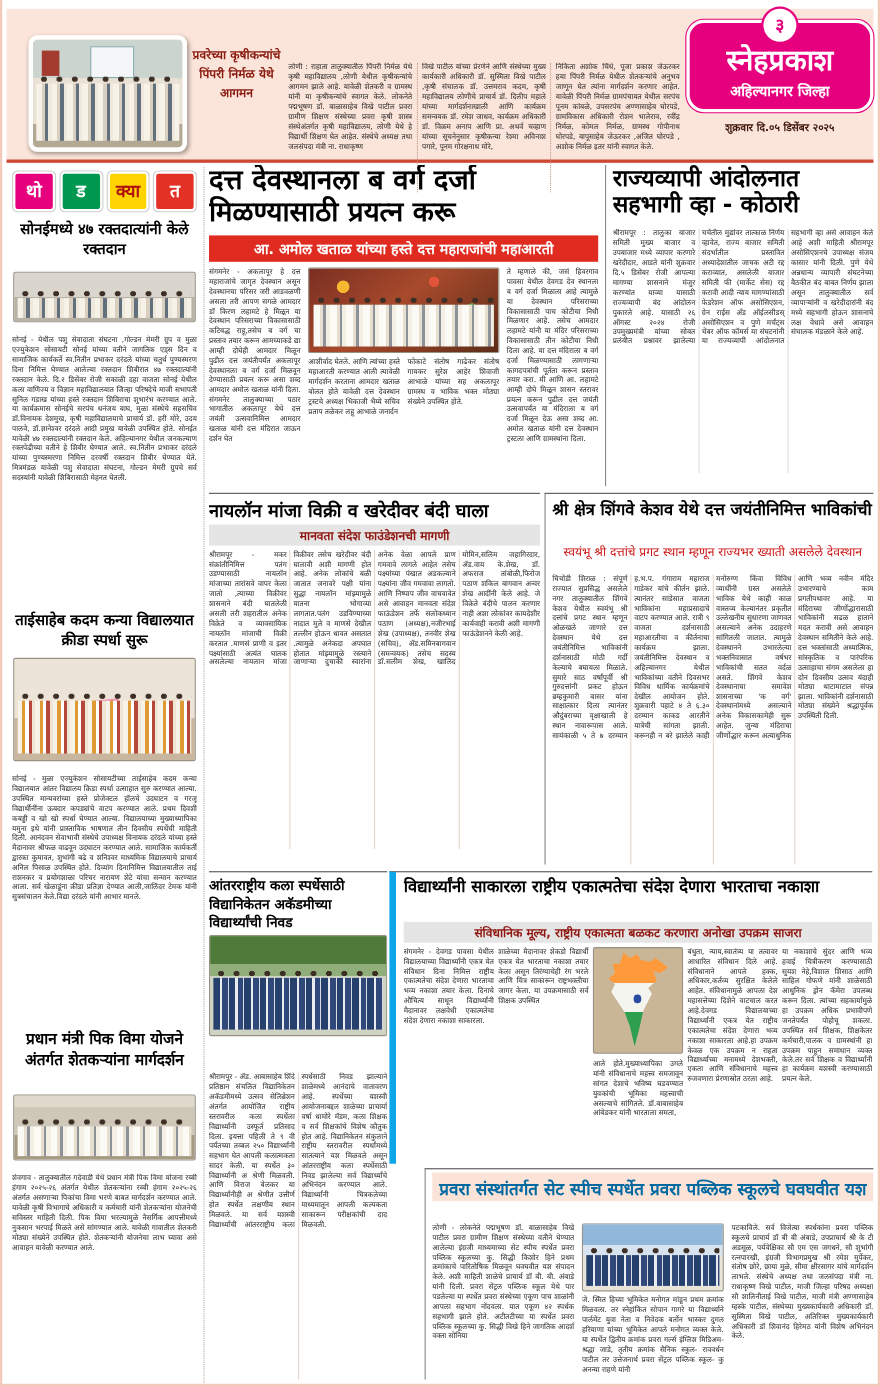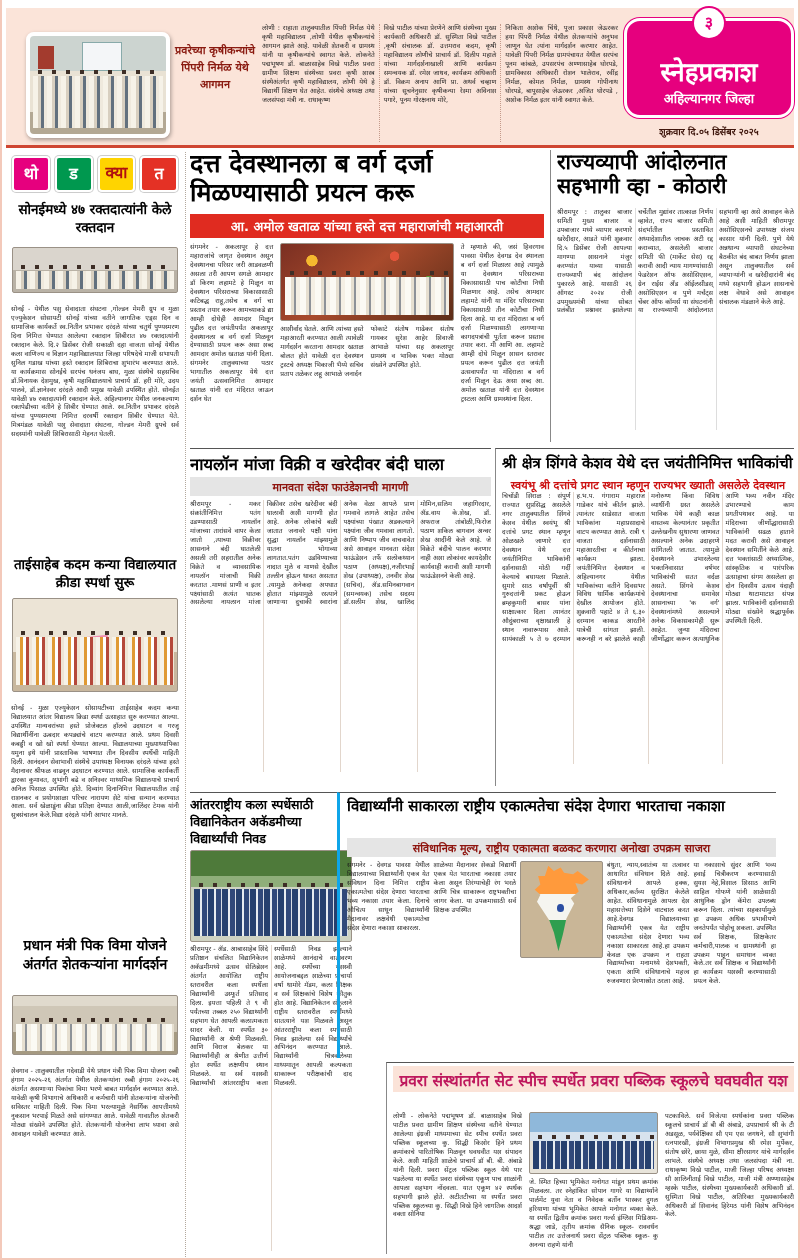--- a/index.html
+++ b/index.html
@@ -25,57 +25,57 @@
   .crowd::after { content:""; position:absolute; left:0; right:0; top:9px; bottom:0;
     background:repeating-linear-gradient(90deg,#f6f2e8 0 5px,#d8cfc0 5px 8px,#62707e 8px 11px,#efe9dd 11px 14px); }
   .crowd.navy::after { background:repeating-linear-gradient(90deg,#26406e 0 6px,#e8ecf0 6px 8px,#31497a 8px 13px,#d8dde4 13px 14px); }
   .crowd.mixed::after { background:repeating-linear-gradient(90deg,#f6f2e8 0 4px,#e09a34 4px 7px,#ffffff 7px 10px,#b5483a 10px 13px,#efe5d5 13px 16px); }
   .crowd.white::after { background:repeating-linear-gradient(90deg,#fbfaf4 0 6px,#e6dfd0 6px 9px,#8d9298 9px 11px,#f4efe4 11px 15px); }
 
   .lead-caption { position:absolute; left:168px; top:34px; width:82px; text-align:center;
     font-weight:bold; color:#8a1a10; font-size:11px; line-height:1.55; }
   .lead-cols { position:absolute; left:256px; top:16px; width:356px; height:118px; overflow:hidden;
     columns:3; column-gap:9px; column-rule:1px dotted #c49a8a; }
-  .body-text { font-size:6.6px; line-height:1.36; text-align:justify; color:#1d1d1d; }
+  .body-text { font-size:6.6px; line-height:1.36; text-align:justify; color:#1d1d1d;margin-top:33px; }
   .body-text span { display:block; }
 
   .masthead { position:absolute; left:618px; top:10px; width:170px; text-align:center; }
   .mast-box { position:relative; background:#e6007e; border:3px solid #fff; border-radius:16px;
     box-shadow:0 0 0 1px #e6007e; padding:22px 4px 8px; color:#fff; }
   .mast-circle { position:absolute; top:-13px; left:50%; transform:translateX(-50%);
     width:30px; height:30px; border-radius:50%; background:#fff; color:#e6007e;
     font-weight:bold; font-size:16px; line-height:30px; box-shadow:0 0 0 2px #e6007e; }
-  .mast-title { font-size:26px; font-weight:bold; line-height:1.05;margin-top:16px; }
+  .mast-title { font-size:26px; font-weight:bold; line-height:1.05; }
   .mast-sub { font-size:13px; font-weight:bold; margin-top:3px; }
   .mast-date { margin-top:7px; font-size:9.5px; font-weight:bold; color:#40180e; }
 
   
   .sidebar { position:absolute; left:8px; top:152px; width:178px; height:1102; padding:0 5px 0 2px;
     border-right:1px dotted #b3a89d; overflow:hidden; }
   .thod-row { display:flex; gap:5px; margin:4px 2px 8px; }
   .thod-box { flex:1; height:36px; border-radius:4px; border:2px solid #fff; box-shadow:0 0 0 1px rgba(0,0,0,.2);
     color:#fff; font-weight:bold; font-size:16px; text-align:center; line-height:32px; }
   .tb1 { background:#e6007e; } .tb2 { background:#00984f; }
-  .tb3 { background:#ffd400; color:#b01010;font-family:Liberation Mono, monospace; } .tb4 { background:#e43125; }
+  .tb3 { background:#ffd400; color:#b01010; } .tb4 { background:#e43125; }
   .sb-h { font-weight:bold; color:#000; text-align:center; font-size:13.5px; line-height:1.35; margin:3px 0; overflow:hidden; }
   .sb-h.h1 { height:44px; } .sb-h.h2 { height:40px; } .sb-h.h3 { height:56px; font-size:14px; }
   .sb-photo { margin:2px 2px 4px; }
   .ph-blood { height:46px; background:linear-gradient(#dad5cd 0 50%, #b9b2a6 50%); }
   .ph-ribbon { height:94px; background:linear-gradient(#ece4d6 0 58%, #c8b79e 58%); }
   .ph-ribbon .ribbon { position:absolute; left:8%; top:44%; width:50%; height:3px; background:#f08cb0; transform:rotate(-6deg); }
   .ph-farm { height:60px; background:linear-gradient(#e0dacd 0 18%, #cfc7b7 18% 62%, #a59a82 62%); }
   .sb-body { overflow:hidden; margin:12px 1px; }
   .sb-body.b1 { height:238px; } .sb-body.b2 { height:220px; } .sb-body.b3 { height:236px; }
 
   
   .art { position:absolute; overflow:hidden; }
   .hl { font-weight:bold; color:#000; overflow:hidden; }
   .bar-red { background:#e02b20; color:#fff; font-weight:bold; font-size:13px; text-align:center; padding:3px 0; margin-top:4px; }
   .bar-peach { background:#e5e5e5; color:#8f150f; font-weight:bold; font-size:11px; text-align:center; padding:2px 0; margin-top:3px; }
-  .sub-red { color:#cc1111; font-weight:bold; font-size:11px; text-align:center; margin-top:3px; }
+  .sub-red { color:#cc1111; font-weight:normal; font-size:11px; text-align:center; margin-top:19px; }
 
   
   .art-datta { left:190px; top:150px; width:354px; height:292px; }
   .art-datta .hl { font-size:25px; line-height:1.14; height:60px; }
   .datta-body { margin-top:5px; display:grid; grid-template-columns:repeat(4,1fr);
     grid-template-rows:80px auto; gap:2px 7px; height:178px; overflow:hidden; }
   .dc1 { grid-column:1; grid-row:1/3; } .dc4 { grid-column:4; grid-row:1/3; }
   .dphoto { grid-column:2/4; grid-row:1; height:78px;
     background:
       radial-gradient(circle 6px at 18% 22%, #f5b82e 90%, transparent),
@@ -90,47 +90,47 @@
   .art-kothari { left:550px; top:150px; width:244px; height:292px; border-left:1px solid #888; padding-left:6px; }
   .art-kothari .hl { font-size:21px; line-height:1.15; height:52px; }
   .kothari-body { margin-top:6px; height:222px; overflow:hidden; columns:3; column-gap:6px; column-rule:1px solid #ddd; }
 
   
   .art-nylon { left:190px; top:448px; width:301px; height:338px; border-top:1px solid #555; padding-top:3px; }
   .art-nylon .hl { font-size:16.5px; height:22px; }
   .nylon-body { margin-top:4px; height:272px; overflow:hidden; columns:4; column-gap:6px; column-rule:1px solid #e2d6cc; }
   .art-shing { left:495px; top:448px; width:299px; height:338px; border-top:1px solid #555; border-left:1px solid #888; padding:3px 0 0 6px; }
   .art-shing .hl { font-size:15px; height:22px; }
-  .shing-body { margin-top:0; height:272px; overflow:hidden; columns:4; column-gap:6px; column-rule:1px solid #e2d6cc; }
+  .shing-body { margin-top:14px; height:272px; overflow:hidden; columns:4; column-gap:6px; column-rule:1px solid #e2d6cc; }
 
   
   .art-kala { left:190px; top:792px; width:162px; height:462px; border-top:1px solid #555; padding-top:4px; }
   .art-kala .hl { font-size:12.5px; line-height:1.35; height:50px; }
   .ph-kala { height:92px; margin:3px 0;
     background:linear-gradient(#4e7a3a 0 28%, #8fae7a 28% 40%, #cfd3c3 40%); }
   .ph-kala .certs { position:absolute; left:2%; right:2%; top:48%; height:26%;
     background:repeating-linear-gradient(90deg, transparent 0 9px, #fdfdfb 9px 14px, transparent 14px 22px); }
   .kala-body { height:306px; overflow:hidden; columns:2; column-gap:6px; column-rule:1px solid #e2d6cc; }
 
-  .art-nak { left:337px; top:792px; width:439px; height:266px; border-top:1px solid #555; border-left:3px solid #0ea5e9; padding:4px 0 0 7px; }
+  .art-nak { left:354px; top:792px; width:439px; height:266px; border-top:1px solid #555; border-left:6px solid #0ea5e9; padding:4px 0 0 7px; }
   .art-nak .hl { font-size:15px; line-height:1.2; height:38px; }
   .nak-body { margin-top:4px; display:grid; grid-template-columns:repeat(5,1fr);
     grid-template-rows:100px auto; gap:2px 4px; height:198px; overflow:hidden; }
   .nc1 { grid-column:1; grid-row:1/3; } .nc2 { grid-column:2; grid-row:1/3; }
   .nc4 { grid-column:4; grid-row:1/3; } .nc5 { grid-column:5; grid-row:1/3; }
   .nphoto { grid-column:3; grid-row:1; height:97px; background:#c9b697; }
   .nc3 { grid-column:3; grid-row:2; }
   .india { position:absolute; left:14%; top:4%; width:70%; height:90%;
     background:linear-gradient(#ff9a3c 0 33%, #f5f5f0 33% 64%, #2e9e4f 64%);
     clip-path:polygon(28% 0,38% 6%,50% 2%,56% 8%,72% 10%,80% 6%,100% 16%,88% 22%,76% 20%,82% 30%,68% 38%,74% 44%,60% 62%,54% 80%,46% 100%,38% 78%,30% 64%,18% 52%,8% 42%,14% 34%,4% 28%,14% 22%,10% 12%,22% 12%); }
   .chakra { position:absolute; left:44%; top:45%; width:12%; height:9%; border-radius:50%; background:#2b4ea2; }
 
   
   .art-prav { left:386px; top:1062px; width:408px; height:192px; border-top:1px solid #555; border-left:1px solid #888; padding:3px 0 0 6px; }
-  .art-prav .hl-strip { background:#fbe3d8; font-weight:bold; font-size:15.5px; text-align:center; padding:3px 2px; color:#be185d; overflow:hidden; height:26px; }
+  .art-prav .hl-strip { background:#fbe3d8; font-weight:bold; font-size:15.5px; text-align:center; padding:3px 2px; color:#0369a1; overflow:hidden; height:26px; }
   .prav-body { margin-top:20px; display:grid; grid-template-columns:repeat(3,1fr);
     grid-template-rows:64px auto; gap:2px 7px; height:154px; overflow:hidden; }
   .pc1 { grid-column:1; grid-row:1/3; } .pc3 { grid-column:3; grid-row:1/3; }
   .pphoto { grid-column:2; grid-row:1; height:62px;
     background:linear-gradient(#8fb8da 0 32%, #d7e3ee 32% 46%, #e8e4da 46%); }
   .pc2 { grid-column:2; grid-row:2; }
 </style>
 </head>
 <body>
 
@@ -227,20 +227,21 @@
     <div class="hl">विद्यार्थ्यांनी साकारला राष्ट्रीय एकात्मतेचा संदेश देणारा भारताचा नकाशा</div>
     <div class="bar-peach">संविधानिक मूल्य, राष्ट्रीय एकात्मता बळकट करणारा अनोखा उपक्रम साजरा</div>
     <div class="nak-body body-text">
       <div class="nc1">संगमनेर - देवगड पावसा येथील विद्यालयाच्या विद्यार्थ्यांनी एकत्र येत संविधान दिना निमित्त राष्ट्रीय एकात्मतेचा संदेश देणारा भारताचा भव्य नकाशा तयार केला. दिनाचे औचित्य साधून विद्यार्थ्यांनी मैदानावर लक्षवेधी एकात्मतेचा संदेश देणारा नकाशा साकारला.</div>
       <div class="nc2">शाळेच्या मैदानावर शेकडो विद्यार्थी एकत्र येत भारताचा नकाशा तयार केला असून तिरंग्याचेही रंग भरले आणि चित्र साकारून राष्ट्रभक्तीचा जागर केला. या उपक्रमासाठी सर्व शिक्षक उपस्थित</div>
       <div class="photo nphoto">
         <div class="india">
           <div class="chakra"></div>
         </div>
       </div>
+      <div class="nc3">आले होते.मुख्याध्यापिका उगले यांनी संविधानाचे महत्त्व समजावून सांगत देशाचे भविष्य घडवण्यात युवकांची भूमिका महत्त्वाची असल्याचे सांगितले. डॉ.बाबासाहेब आंबेडकर यांनी भारताला समता,</div>
       <div class="nc4">बंधुता, न्याय,स्वातंत्र्य या तत्वावर आधारित संविधान दिले आहे. संविधानाने आपले हक्क, अधिकार,कर्तव्य सुरक्षित केलेले आहेत. संविधानामुळे आपला देश महासत्तेच्या दिशेने वाटचाल करत आहे.देवगड विद्यालयाच्या विद्यार्थ्यांनी एकत्र येत राष्ट्रीय एकात्मतेचा संदेश देणारा भव्य नकाशा साकारला आहे.हा उपक्रम केवळ एक उपक्रम न राहता विद्यार्थ्यांच्या मनामध्ये देशभक्ती, एकता आणि संविधानाचे महत्त्व रुजवणारा प्रेरणास्रोत ठरला आहे.</div>
       <div class="nc5">या नकाशाचे सुंदर आणि भव्य हवाई चित्रीकरण करण्यासाठी सुयश नेहे,विशाल शिसाठ आणि साहिल गोफणे यांनी शाळेसाठी आधुनिक ड्रोन कॅमेरा उपलब्ध करून दिला. त्यांच्या सहकार्यामुळे हा उपक्रम अधिक प्रभावीपणे जनतेपर्यंत पोहोचू शकला. उपस्थित सर्व शिक्षक, शिक्षकेतर कर्मचारी,पालक व ग्रामस्थांनी हा उपक्रम पाहून समाधान व्यक्त केले.तर सर्व शिक्षक व विद्यार्थ्यांनी हा कार्यक्रम यशस्वी करण्यासाठी प्रयत्न केले.</div>
     </div>
   </div>
 
   <div class="art art-prav">
     <div class="hl-strip">प्रवरा संस्थांतर्गत सेट स्पीच स्पर्धेत प्रवरा पब्लिक स्कूलचे घवघवीत यश</div>
     <div class="prav-body body-text">
       <div class="pc1">लोणी - लोकनेते पद्मभूषण डॉ. बाळासाहेब विखे पाटील प्रवरा ग्रामीण शिक्षण संस्थेच्या वतीने घेण्यात आलेल्या इंग्रजी माध्यमाच्या सेट स्पीच स्पर्धेत प्रवरा पब्लिक स्कूलच्या कु. सिद्धी किशोर हिने प्रथम क्रमांकाचे पारितोषिक मिळवून घवघवीत यश संपादन केले. अशी माहिती शाळेचे प्राचार्य डॉ बी. बी. अंबाडे यांनी दिली. प्रवरा सेंट्रल पब्लिक स्कूल येथे पार पडलेल्या या स्पर्धेत प्रवरा संस्थेच्या एकूण पाच शाळांनी आपला सहभाग नोंदवला. यात एकूण ४२ स्पर्धक सहभागी झाले होते. अटीतटीच्या या स्पर्धेत प्रवरा पब्लिक स्कूलच्या कु. सिद्धी विखे हिने जागतिक आदर्श वक्ता सोनिया</div>
       <div class="photo pphoto">

